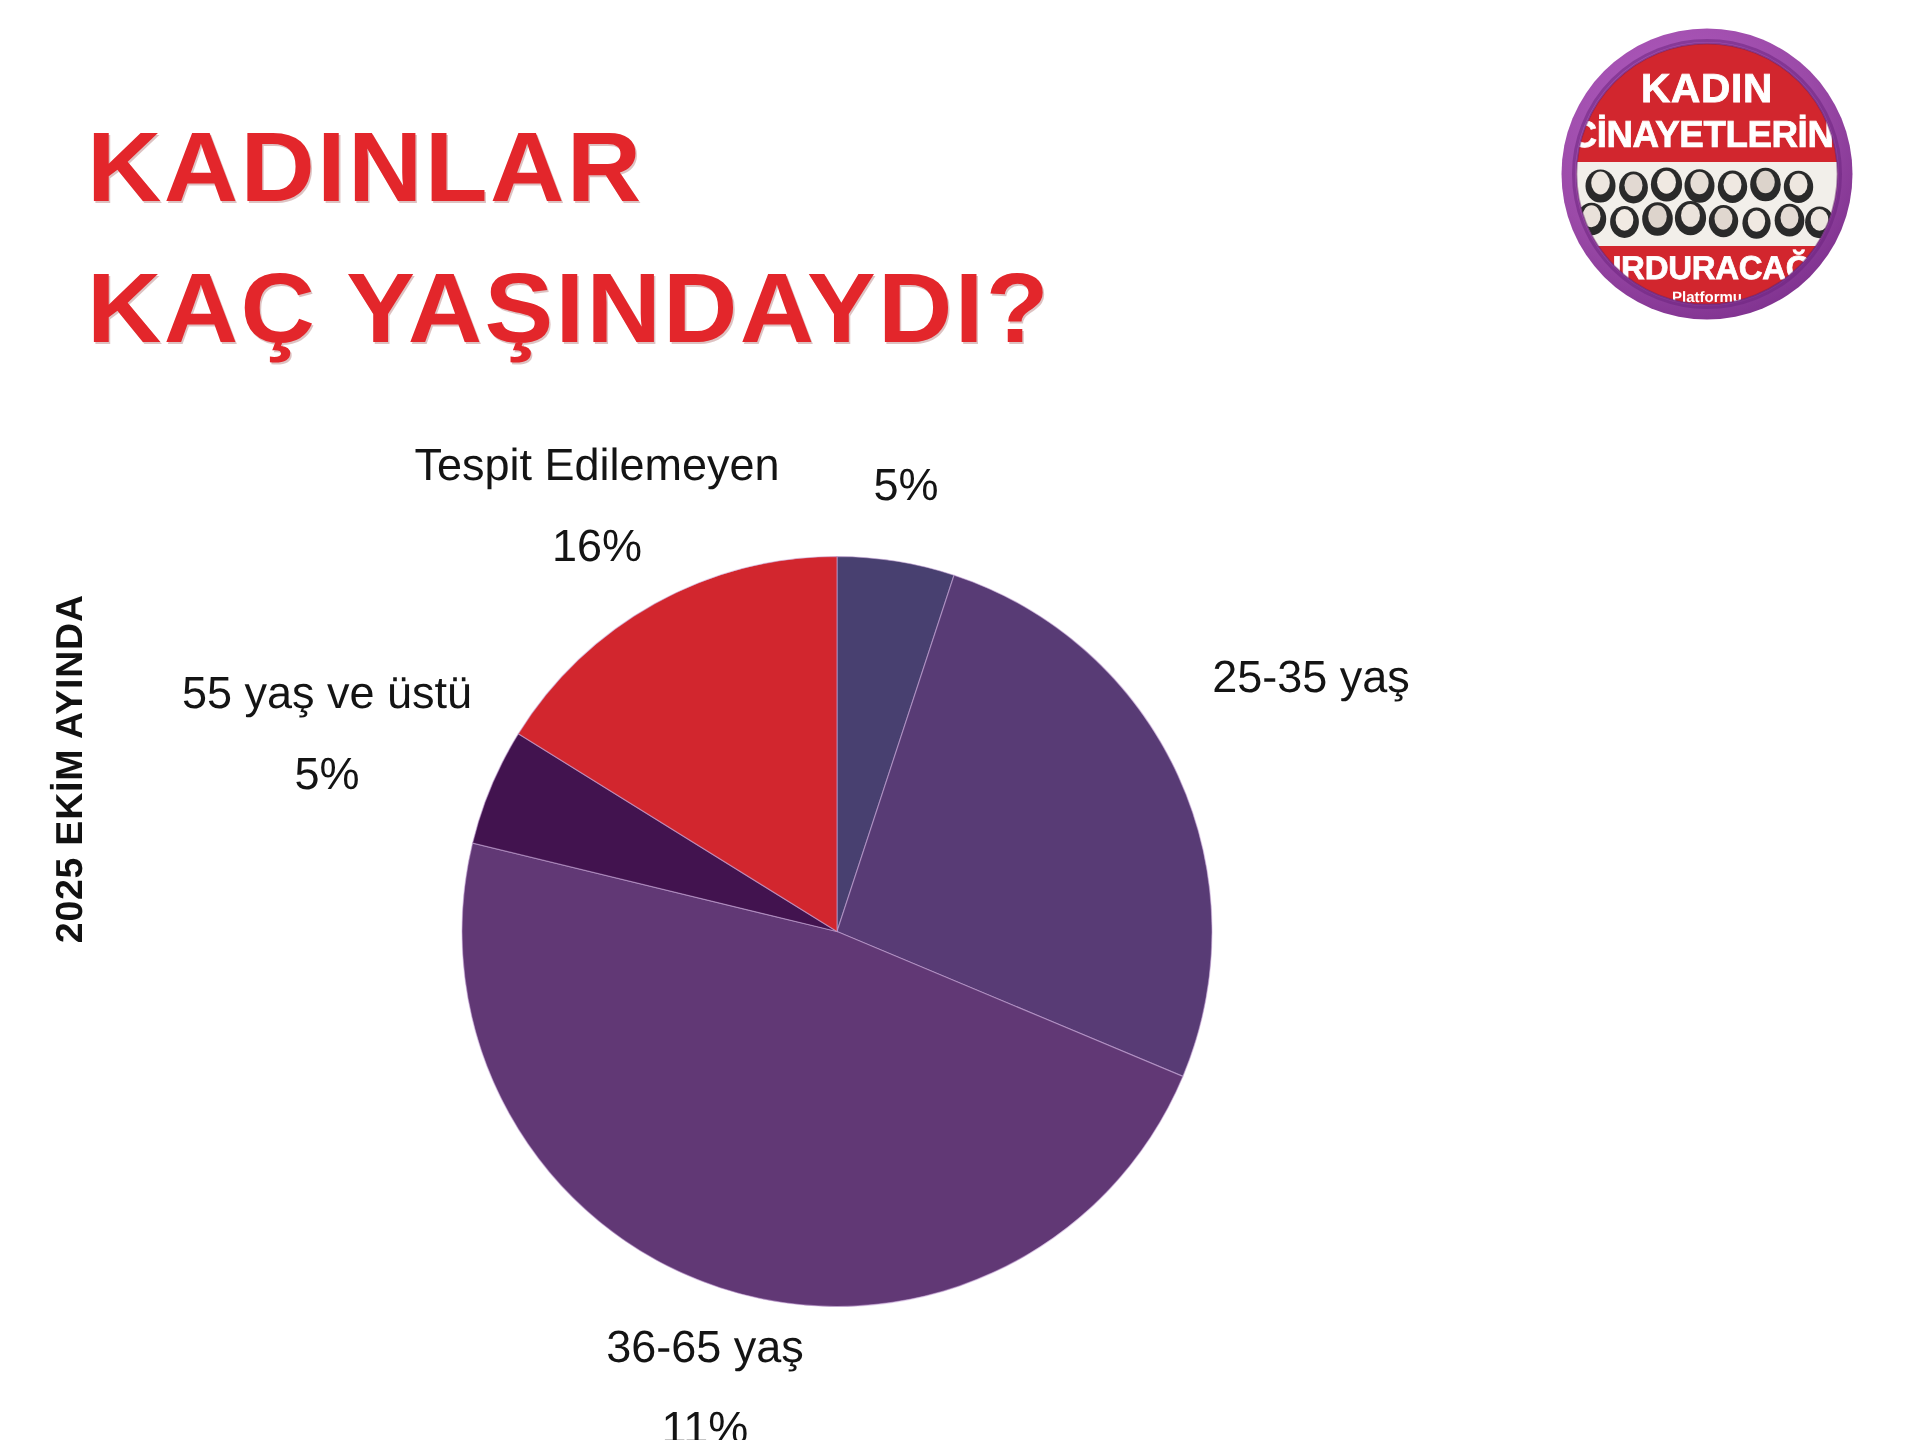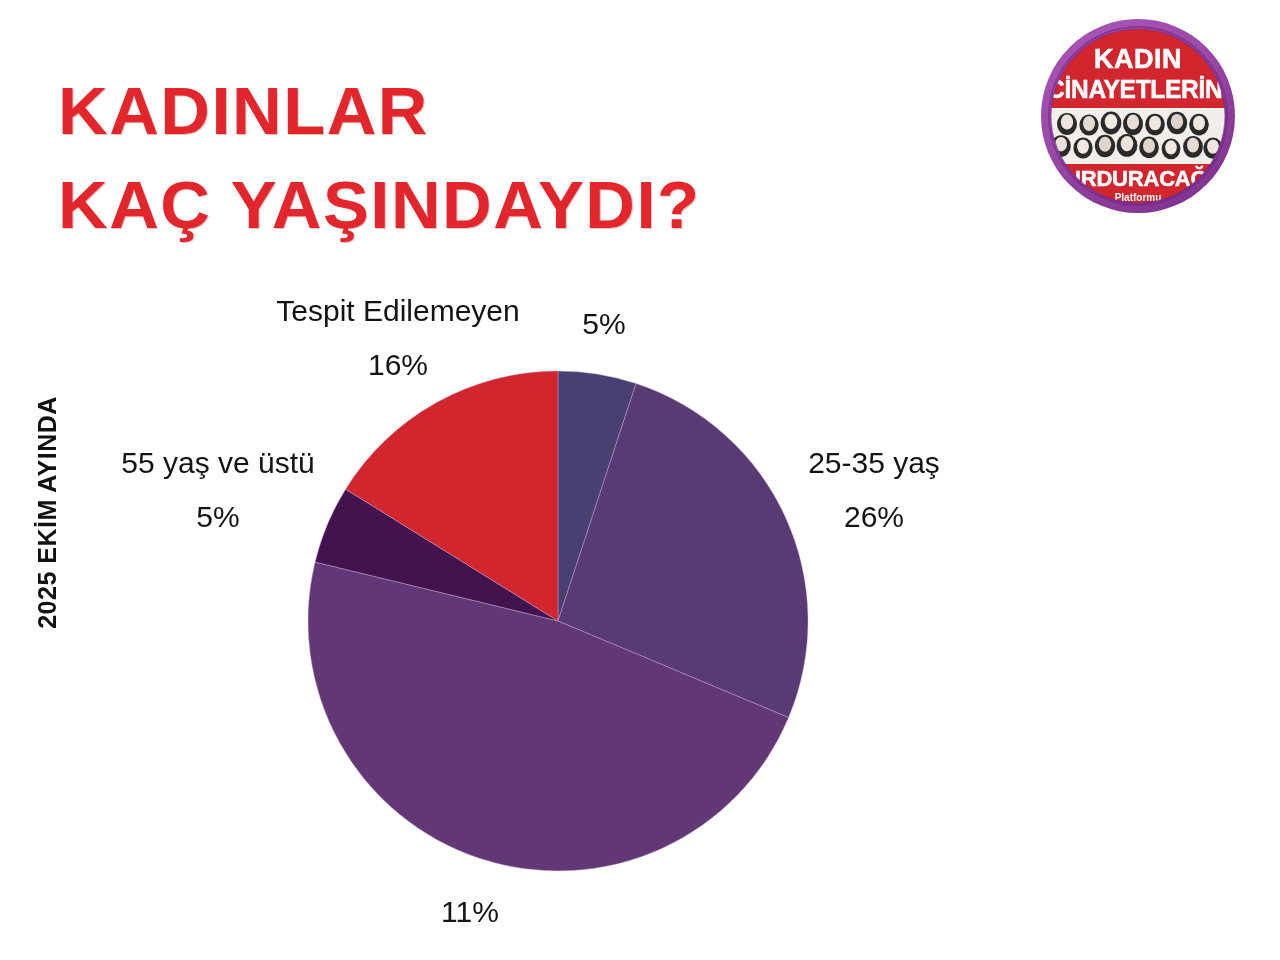--- a/index.html
+++ b/index.html
@@ -87,21 +87,21 @@
     line-height: 1.36;
     color: #141414;
     text-align: center;
     white-space: nowrap;
   }
   .pie-label .lbl-name { display: block; }
   .pie-label .lbl-pct  { display: block; margin-top: 13px; }
 
   #label-tespit     { left: 253px;  top: 291px; width: 290px; }
   #label-15-18      { left: 528px;  top: 291px; width: 152px; }
-  #label-25-35      { left: 784px;  top: 443px; width: 180px; }
+  #label-25-35      { left: 784px;  top: 432px; width: 180px; }
   #label-36-65      { left: 372px;  top: 879px; width: 196px; }
   #label-66-ustu    { left: 108px;  top: 443px; width: 220px; }
 </style>
 </head>
 <body>
 
 <div id="canvas">
 
   <div class="headline">
     <div class="headline-line">KADINLAR</div>
@@ -228,24 +228,24 @@
     <span class="lbl-name">Tespit Edilemeyen</span>
     <span class="lbl-pct">16%</span>
   </div>
 
   <div class="pie-label" id="label-15-18">
     <span class="lbl-pct">5%</span>
   </div>
 
   <div class="pie-label" id="label-25-35">
     <span class="lbl-name">25-35 yaş</span>
-    <span class="lbl-pct">26%</span>
   </div>
 
   <div class="pie-label" id="label-36-65">
+    <span class="lbl-name">36-65 yaş</span>
     <span class="lbl-pct">11%</span>
   </div>
 
   <div class="pie-label" id="label-66-ustu">
     <span class="lbl-name">55 yaş ve üstü</span>
     <span class="lbl-pct">5%</span>
   </div>
 
 </div>
 

